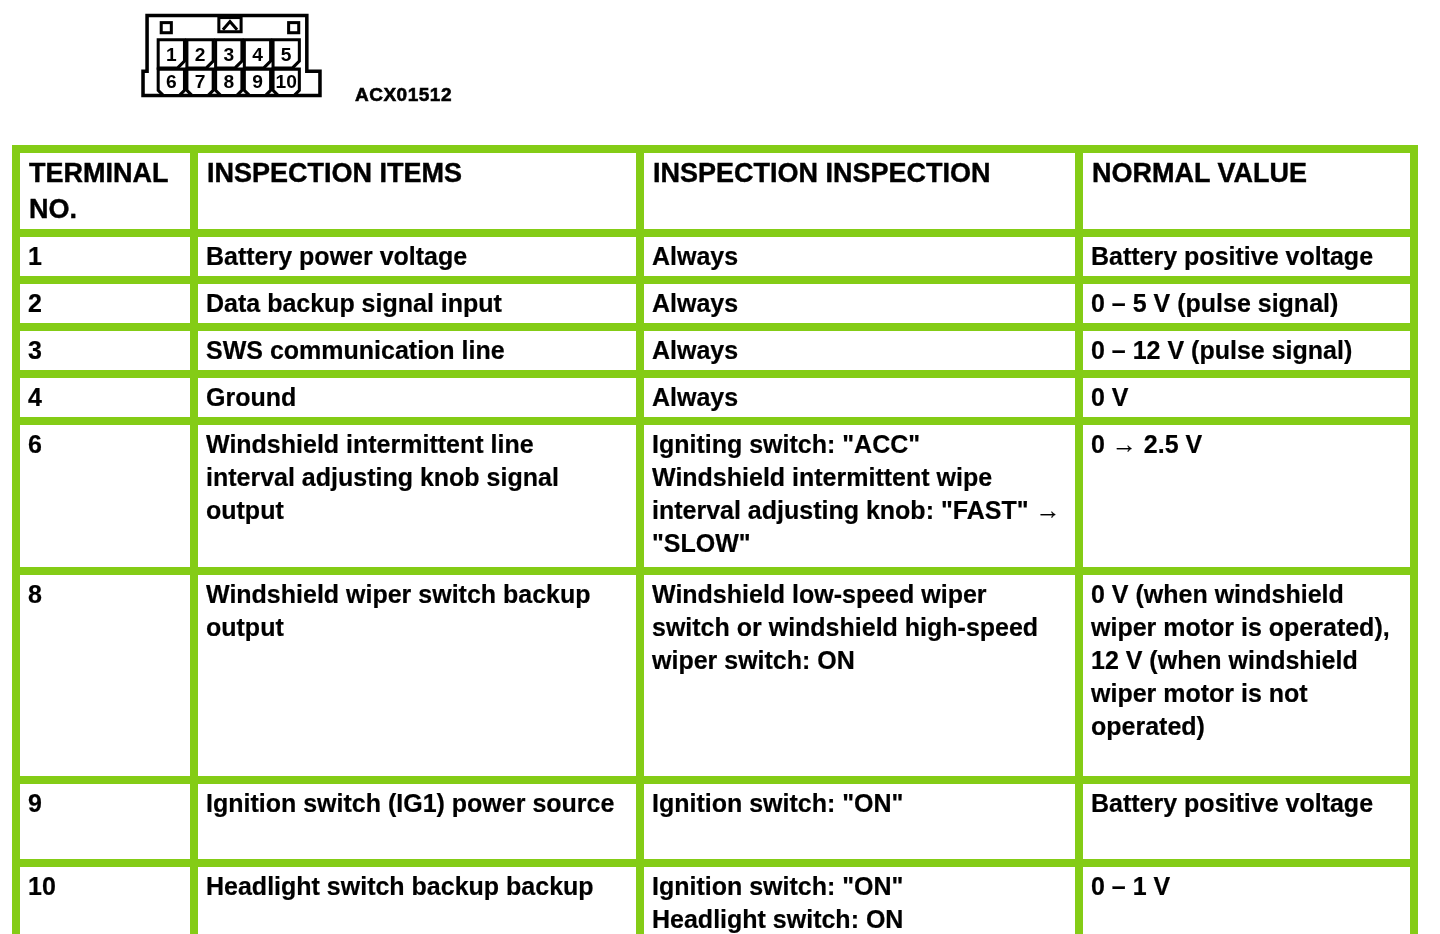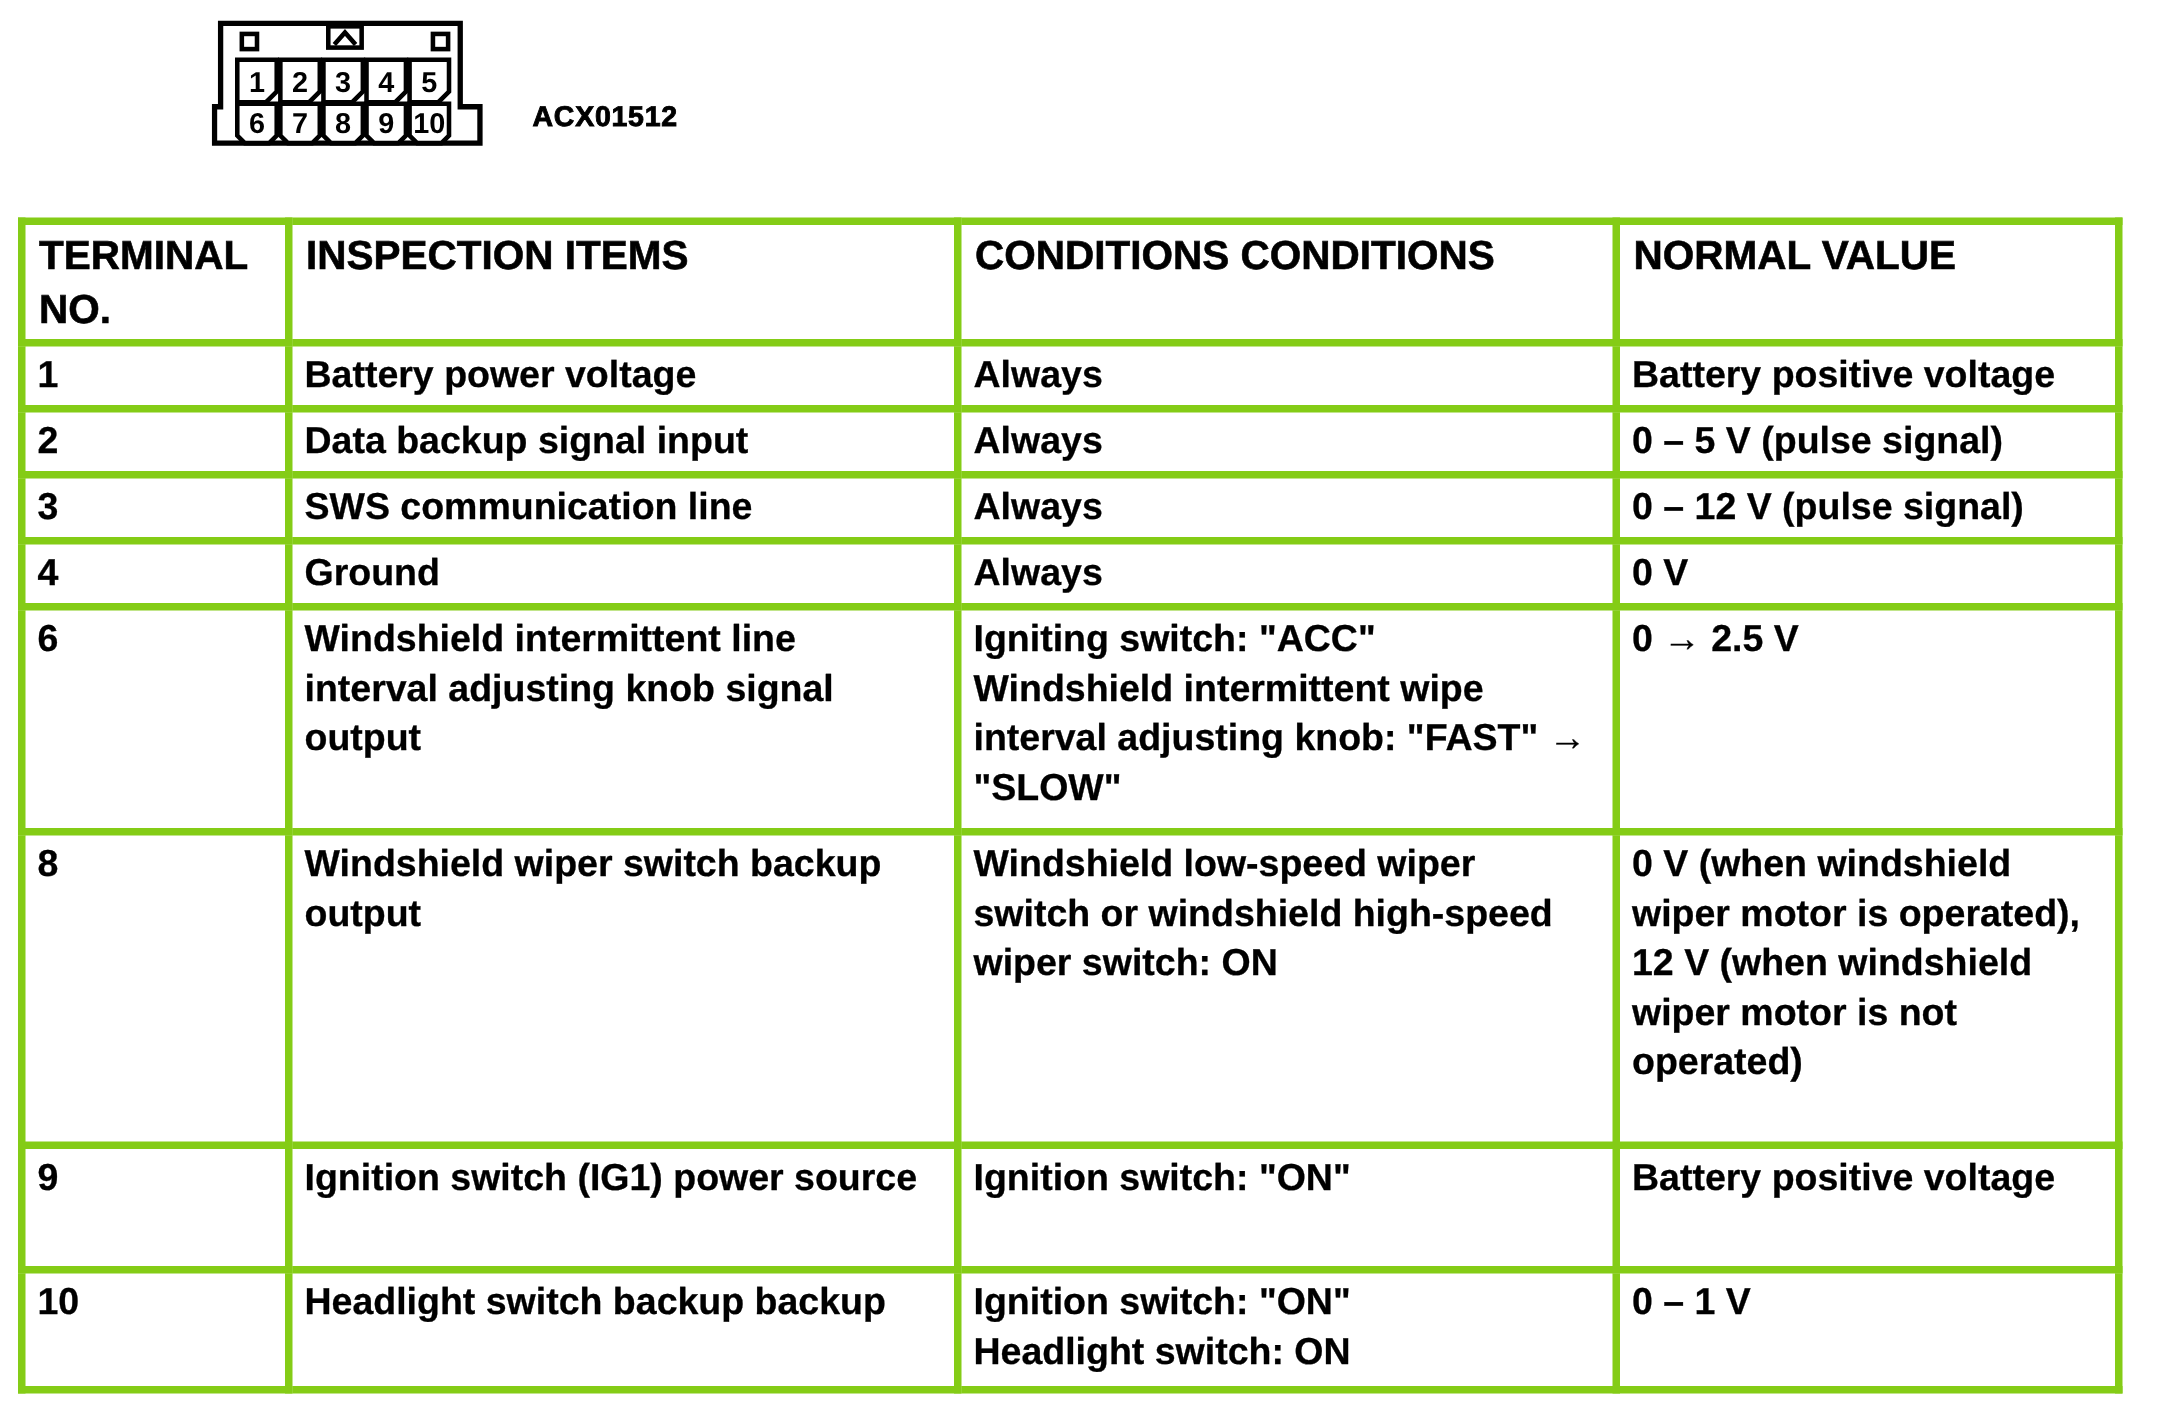--- a/index.html
+++ b/index.html
@@ -12,34 +12,34 @@
     color: #000;
     overflow: hidden;
   }
 
   .connector-figure {
     position: absolute; left: 141px; top: 13px;
     width: 182px; height: 88px;
   }
 
   .figure-caption {
-    position: absolute; left: 355px; top: 68px;
+    position: absolute; left: 355px; top: 84px;
     font-size: 19px; letter-spacing: 0.5px;
     -webkit-text-stroke: 0.6px #000;
   }
 
   table.spec-table {
     position: absolute; left: 12px; top: 145px;
     width: 1398px;
     border-collapse: collapse;
     table-layout: fixed;
     border: 5px solid #000;
   }
   .spec-table th, .spec-table td {
-    border: 5px solid #84cc16;
+    border: 8px solid #84cc16;
     vertical-align: top;
     text-align: left;
     white-space: pre-line;
     overflow: hidden;
   }
   .spec-table th {
     font-size: 27px;
     line-height: 36px;
     padding: 2px 8px 2px 9px;
     -webkit-text-stroke: 0.4px #000;
@@ -107,21 +107,21 @@
     <col style="width:178px">
     <col style="width:446px">
     <col style="width:439px">
     <col style="width:335px">
   </colgroup>
   <tbody>
       <tr class="h77">
     <th>TERMINAL
 NO.</th>
     <th>INSPECTION ITEMS</th>
-    <th>CONDITIONS CONDITIONS</th>
+    <th>INSPECTION INSPECTION</th>
     <th>NORMAL VALUE</th>
   </tr>
   <tr class="h44">
     <td>1</td>
     <td>Battery power voltage</td>
     <td>Always</td>
     <td>Battery positive voltage</td>
   </tr>
   <tr class="h44">
     <td>2</td>

